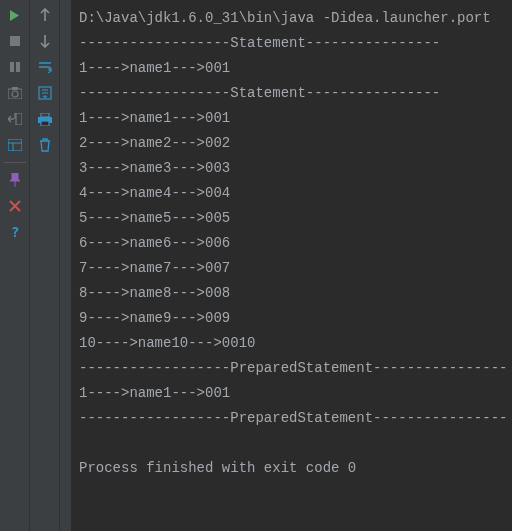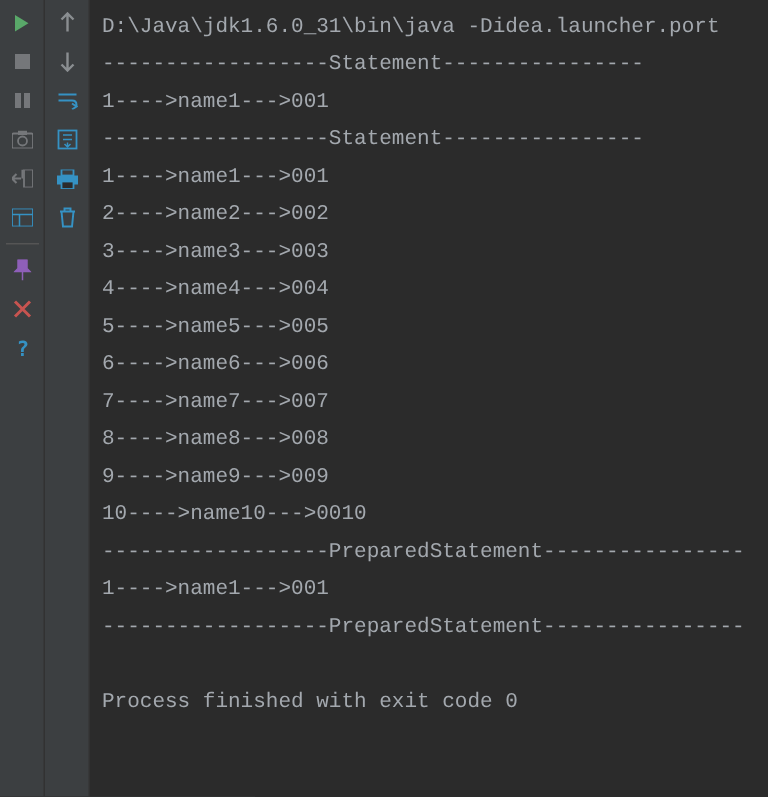--- a/index.html
+++ b/index.html
@@ -45,20 +45,21 @@
   .console {
     flex: 1;
     background: #2b2b2b;
     padding: 6px 0 6px 8px;
     overflow: hidden;
     line-height: 25px;
     font-family: "SimSun", "Courier New", monospace;
     font-size: 14px;
     color: #a3a8ae;
     white-space: pre;
+    margin-left: 11px;
   }
   .console .line { height: 25px; }
 </style>
 </head>
 <body>
 
 <div class="gutter">
   <div class="icon">
     <svg width="13" height="13" viewBox="0 0 13 13">
         <path d="M2 1 L11 6.5 L2 12 Z" fill="#59a869"></path>

